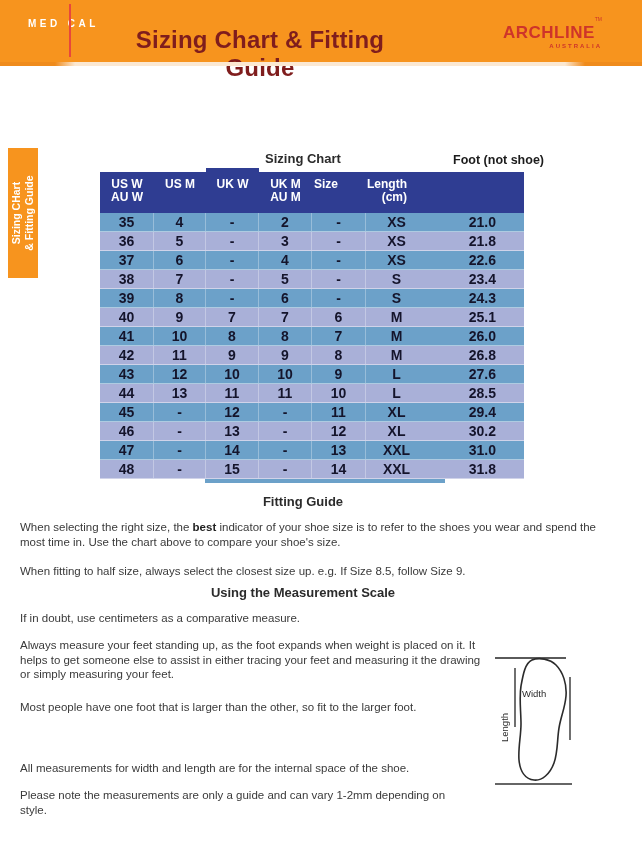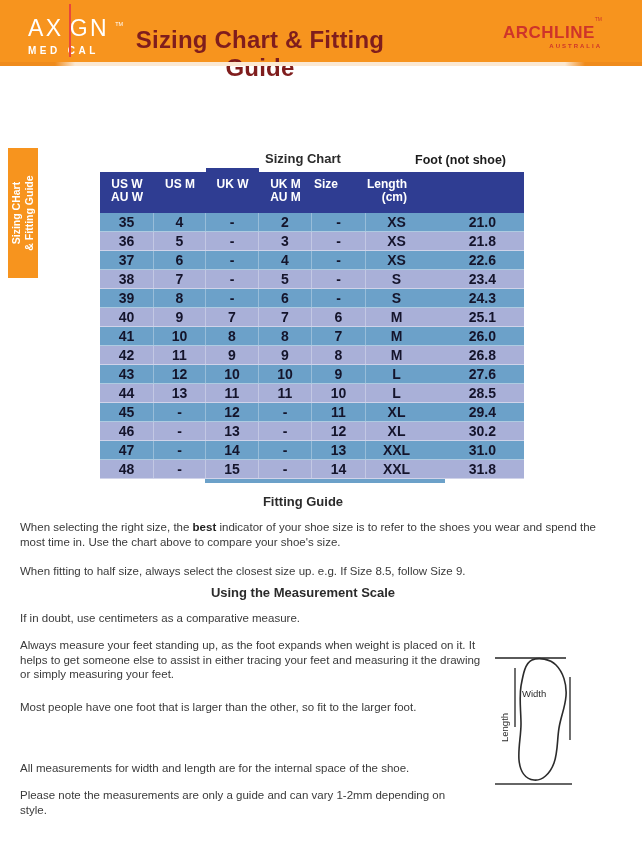--- a/index.html
+++ b/index.html
@@ -28,21 +28,21 @@
   
   .side-tab{position:absolute;left:8px;top:148px;width:30px;height:130px;background:var(--orange,#F7941E);}
   .side-tab-inner{position:absolute;left:0;top:130px;width:130px;height:30px;
     transform:rotate(-90deg);transform-origin:0 0;
     display:flex;flex-direction:column;justify-content:center;align-items:center;
     color:#fff;font-size:10.5px;font-weight:700;line-height:13px;text-align:center;}
 
   
   .chart-title{position:absolute;left:0;top:151px;width:606px;text-align:center;
     font-size:13px;font-weight:700;color:#2b2b2b;}
-  .foot-note{position:absolute;left:386px;top:153px;width:120px;text-align:right;
+  .foot-note{position:absolute;left:424px;top:153px;width:120px;text-align:right;
     font-size:12.5px;font-weight:700;color:#1c1c1c;}
 
   .sizing-table{position:absolute;left:100px;top:172px;width:424px;}
   .thead,.trow{display:grid;grid-template-columns:54px 52px 53px 53px 54px 61px 97px;box-sizing:border-box;}
   .thead{height:41px;background:var(--navy,#2F3D92);color:#fff;font-size:12px;font-weight:700;}
   .hcell{white-space:pre-line;text-align:center;padding-top:6px;line-height:13px;box-sizing:border-box;}
   .h5{text-align:left;padding-left:2px;}
   .h6{text-align:right;padding-right:20px;}
   .trow{height:19px;line-height:18px;font-size:14px;font-weight:700;color:#14142b;
     border-bottom:1px solid rgba(255,255,255,0.45);}
@@ -66,25 +66,20 @@
     transform:rotate(-90deg);transform-origin:0 0;}
 </style>
 </head>
 <body>
 
 <div class="page">
 
   <div class="topbar">
     <div class="axign">
       <div class="axign-line"></div>
-      <div class="axign-row">
-        <span>AX</span>
-        <span>GN</span>
-        <span class="axign-tm">TM</span>
-      </div>
       <div class="axign-sub">
         <span>MED</span>
         <span>CAL</span>
       </div>
     </div>
 
     <div class="doc-title">Sizing Chart &amp; Fitting Guide</div>
 
     <div class="archline">
       <div>

